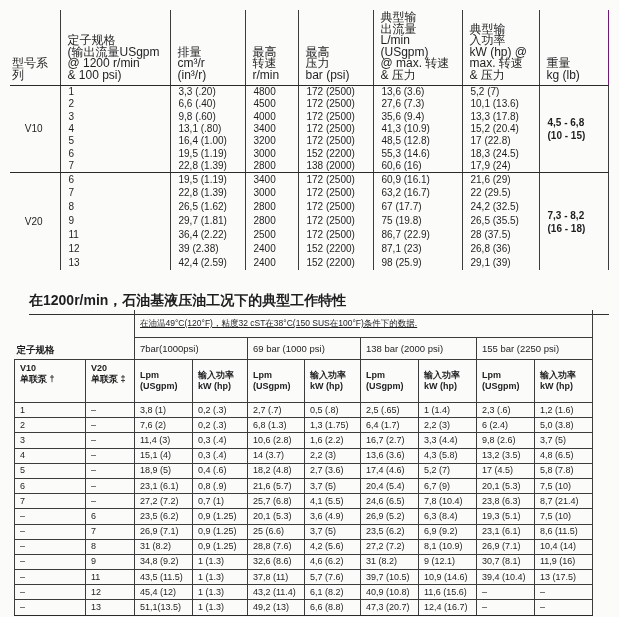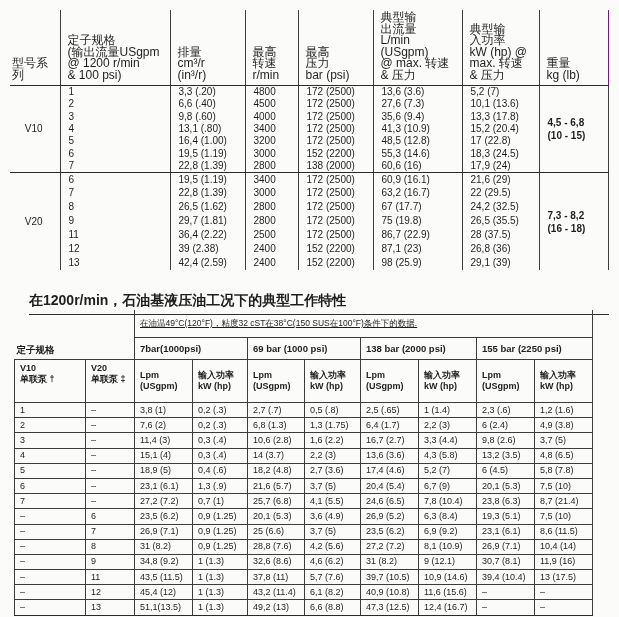--- a/index.html
+++ b/index.html
@@ -59,21 +59,21 @@
   .t2 thead tr:first-child th { border-top:none; }
   .t2 th.rotorhead {
     border-left:none; border-top:none;
     font-weight:bold; font-size:9.5px;
     vertical-align:bottom; padding-bottom:4px; padding-left:2px;
   }
   .t2 th.note {
     font-weight:normal; font-size:8.5px;
     height:25px; vertical-align:middle;text-decoration:underline;
   }
-  .t2 th.press { font-weight:bold; font-size:9.5px; height:19px; vertical-align:middle; }
+  .t2 th.press { font-weight:normal; font-size:9.5px; height:19px; vertical-align:middle; }
   .t2 th.pump { font-weight:bold; vertical-align:top; padding-top:3px; height:38px; }
   .t2 th.meas { font-weight:bold; vertical-align:middle; }
   .t2 tbody tr { height:15.2px; }
   .t2 tbody td { vertical-align:middle; }
   .t2 tbody tr:last-child td { border-bottom:1.4px solid #2a2a2a; }
 </style>
 </head>
 <body>
 
 <table class="t1">
@@ -304,21 +304,21 @@
       <tr>
         <td>2</td>
         <td>–</td>
         <td>7,6 (2)</td>
         <td>0,2 (.3)</td>
         <td>6,8 (1.3)</td>
         <td>1,3 (1.75)</td>
         <td>6,4 (1.7)</td>
         <td>2,2 (3)</td>
         <td>6 (2.4)</td>
-        <td>4,9 (3.8)</td>
+        <td>5,0 (3.8)</td>
       </tr>
       <tr>
         <td>3</td>
         <td>–</td>
         <td>11,4 (3)</td>
         <td>0,3 (.4)</td>
         <td>10,6 (2.8)</td>
         <td>1,6 (2.2)</td>
         <td>16,7 (2.7)</td>
         <td>3,3 (4.4)</td>
@@ -339,28 +339,28 @@
       </tr>
       <tr>
         <td>5</td>
         <td>–</td>
         <td>18,9 (5)</td>
         <td>0,4 (.6)</td>
         <td>18,2 (4.8)</td>
         <td>2,7 (3.6)</td>
         <td>17,4 (4.6)</td>
         <td>5,2 (7)</td>
-        <td>6 (4.5)</td>
+        <td>17 (4.5)</td>
         <td>5,8 (7.8)</td>
       </tr>
       <tr>
         <td>6</td>
         <td>–</td>
         <td>23,1 (6.1)</td>
-        <td>1,3 (.9)</td>
+        <td>0,8 (.9)</td>
         <td>21,6 (5.7)</td>
         <td>3,7 (5)</td>
         <td>20,4 (5.4)</td>
         <td>6,7 (9)</td>
         <td>20,1 (5.3)</td>
         <td>7,5 (10)</td>
       </tr>
       <tr>
         <td>7</td>
         <td>–</td>
@@ -445,19 +445,19 @@
         <td>–</td>
         <td>–</td>
       </tr>
       <tr>
         <td>–</td>
         <td>13</td>
         <td>51,1(13.5)</td>
         <td>1 (1.3)</td>
         <td>49,2 (13)</td>
         <td>6,6 (8.8)</td>
-        <td>47,3 (12.5)</td>
+        <td>47,3 (20.7)</td>
         <td>12,4 (16.7)</td>
         <td>–</td>
         <td>–</td>
       </tr>
     </tbody>
 </table>
 
 </body></html>

